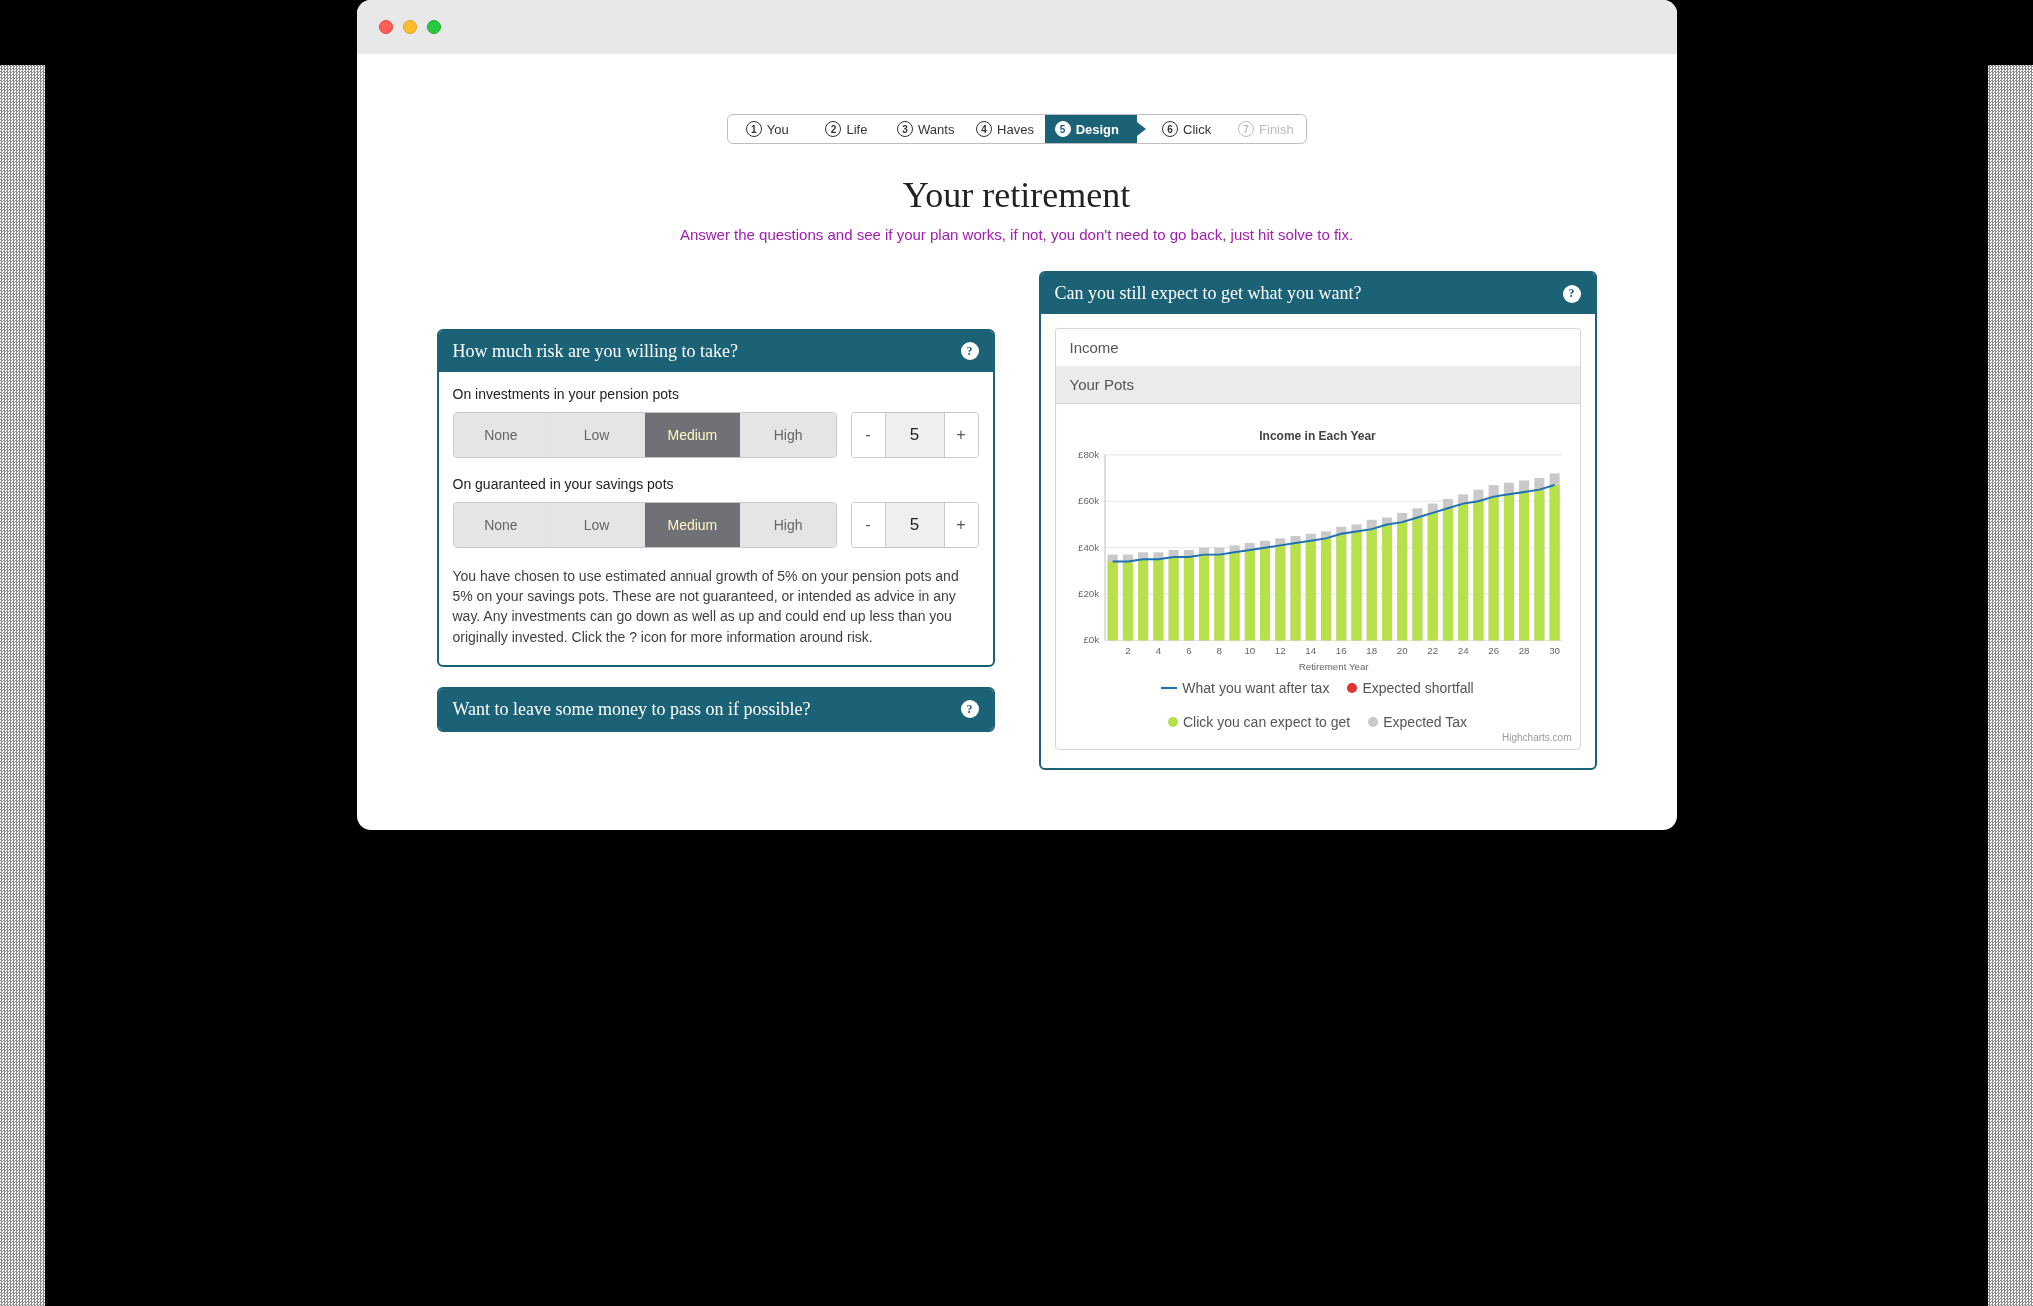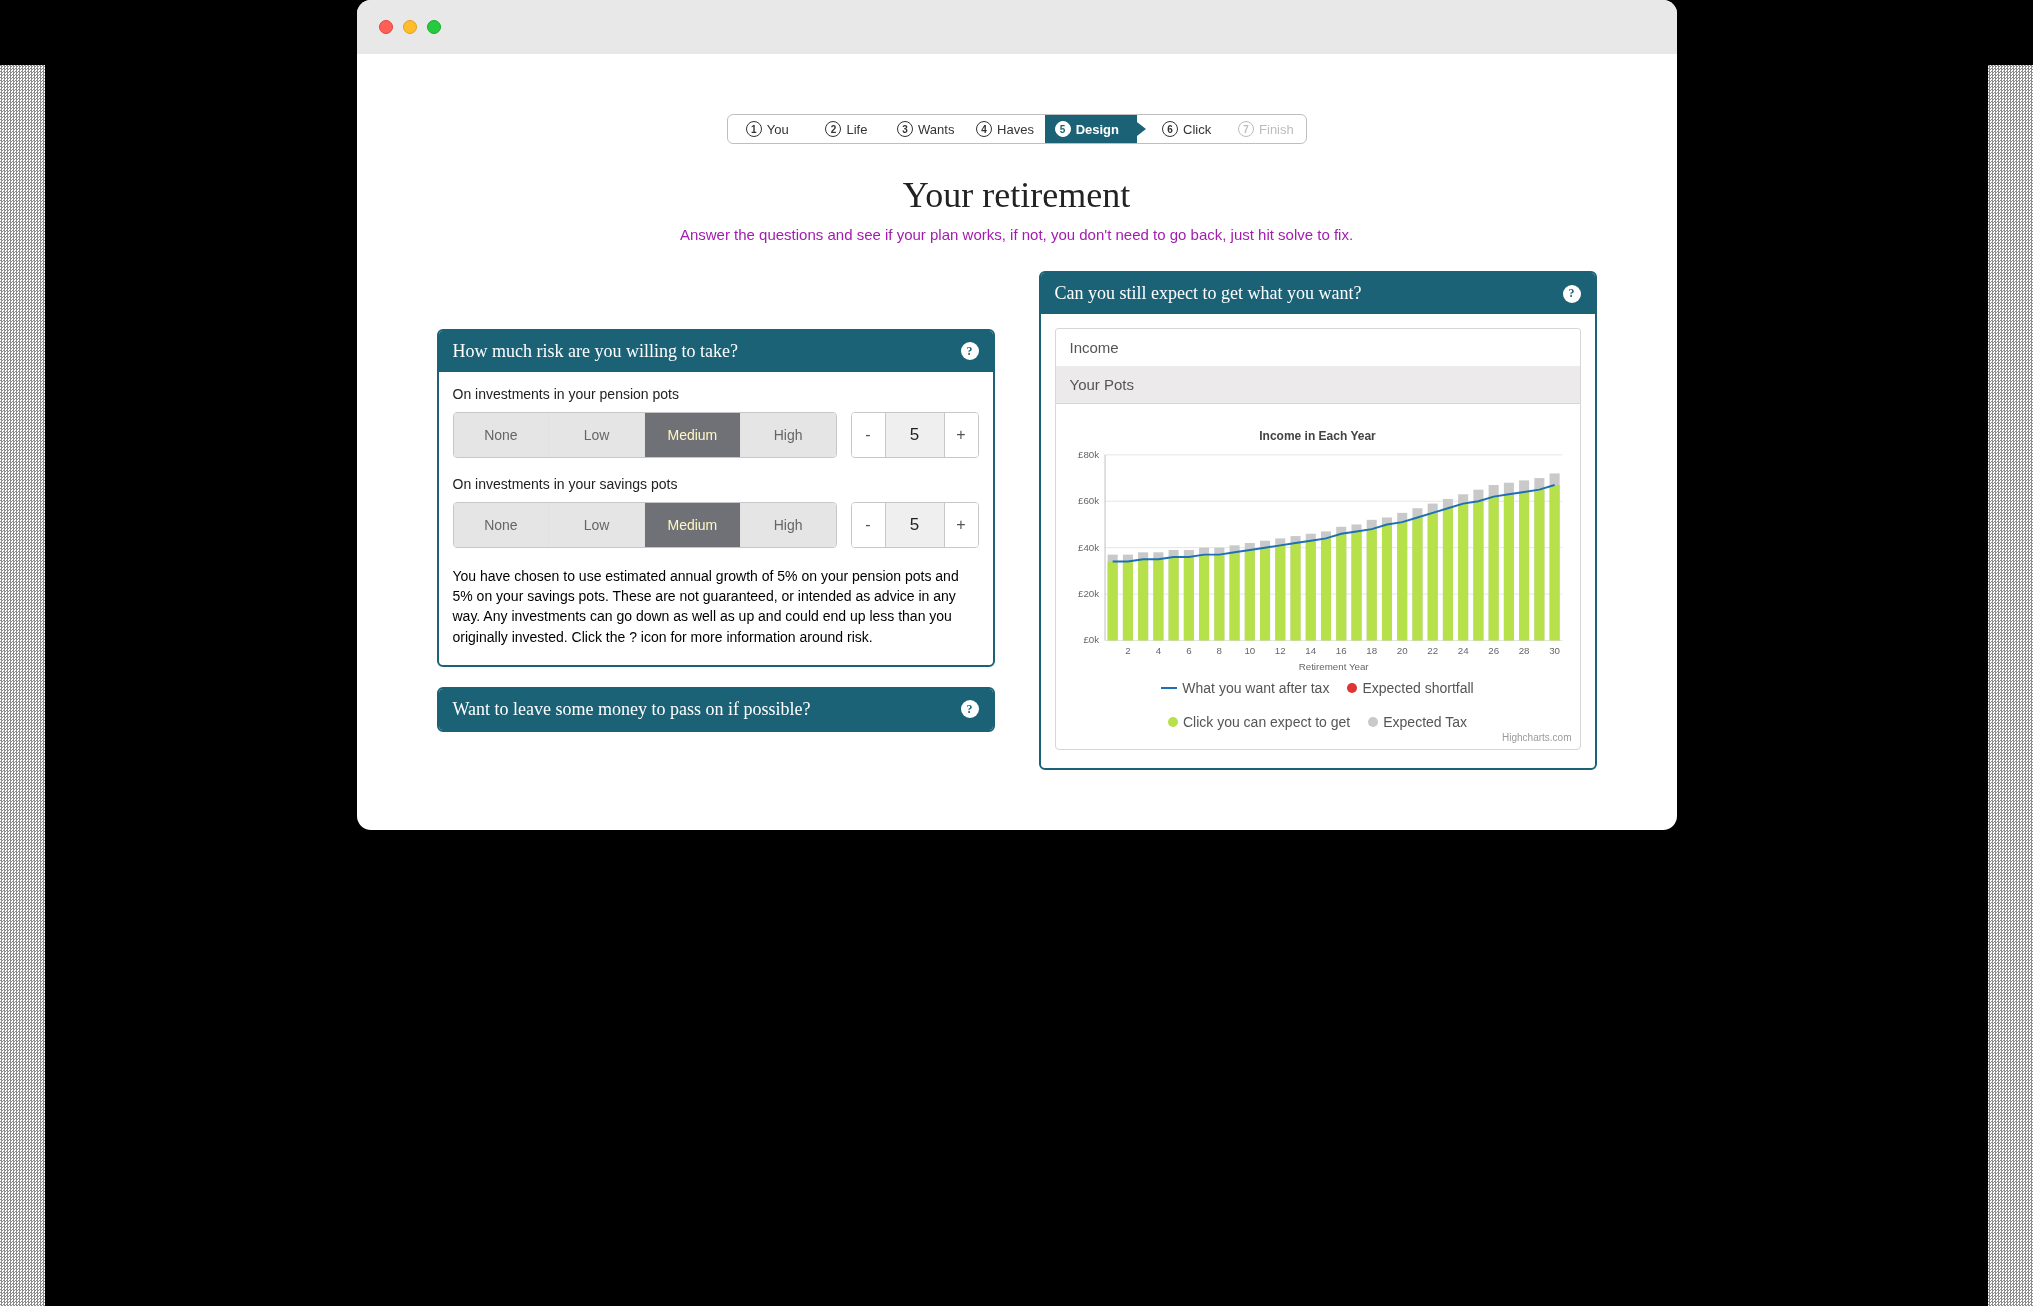--- a/index.html
+++ b/index.html
@@ -143,21 +143,21 @@
   .stepper button{
     width:34px; border:0; background:#fff; cursor:pointer; font-size:16px; color:#555;
   }
   .stepper button:first-child{ border-right:1px solid #c7c7c7; }
   .stepper button:last-child { border-left:1px solid #c7c7c7; }
   .stepper .val{
     width:58px; background:#efefef; display:flex;align-items:center;justify-content:center;
     font-size:17px; font-weight:500;
   }
 
-  .disclaimer{ font-size:14px; line-height:1.45; color:#000000; }
+  .disclaimer{ font-size:14px; line-height:1.45; color:#404040; }
 
   
   .tabs{ display:flex; border:1px solid #d6d6d6; border-bottom:none; border-radius:4px 4px 0 0; overflow:hidden;flex-direction:column;}
   .tab{ flex:1; padding:10px 14px; font-size:15px; color:#555; background:#eceaea; cursor:pointer; }
   .tab.active{ background:#fff; }
   .chart-box{
     border:1px solid #d6d6d6; border-radius:0 0 4px 4px; padding:25px 8px 6px;
   }
   .chart-title{ text-align:center; font-size:12px; color:#444; font-weight:600; margin-bottom:6px;}
   .chart-svg{ width:100%; height:auto; display:block; }
@@ -234,21 +234,21 @@
                   <button>Low</button>
                   <button class="sel">Medium</button>
                   <button>High</button>
                 </div>
                 <div class="stepper">
                   <button>-</button>
                   <div class="val">5</div>
                   <button>+</button>
                 </div>
               </div>
-              <label class="q">On investments in your savings pots</label>
+              <label class="q">On guaranteed in your savings pots</label>
               <div class="row">
                 <div class="seg">
                   <button>None</button>
                   <button>Low</button>
                   <button class="sel">Medium</button>
                   <button>High</button>
                 </div>
                 <div class="stepper">
                   <button>-</button>
                   <div class="val">5</div>

